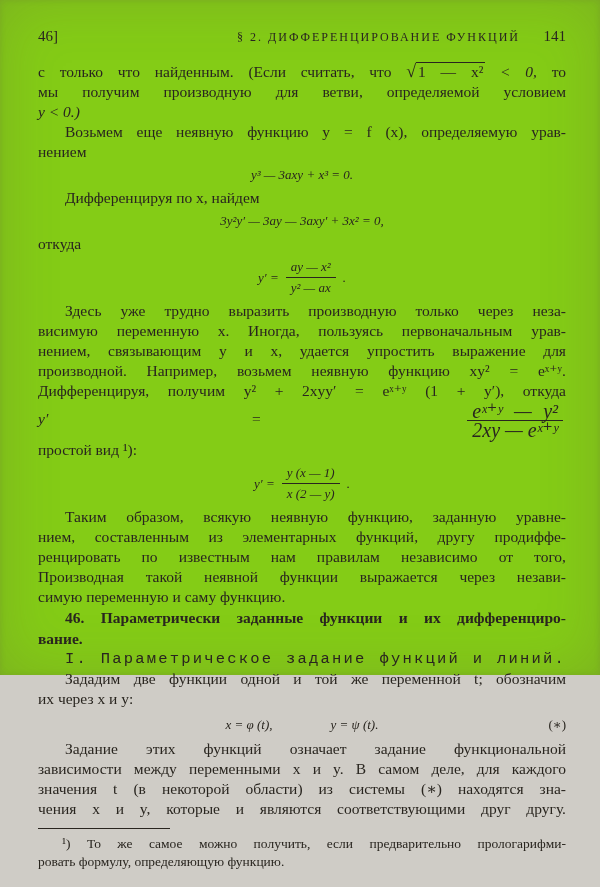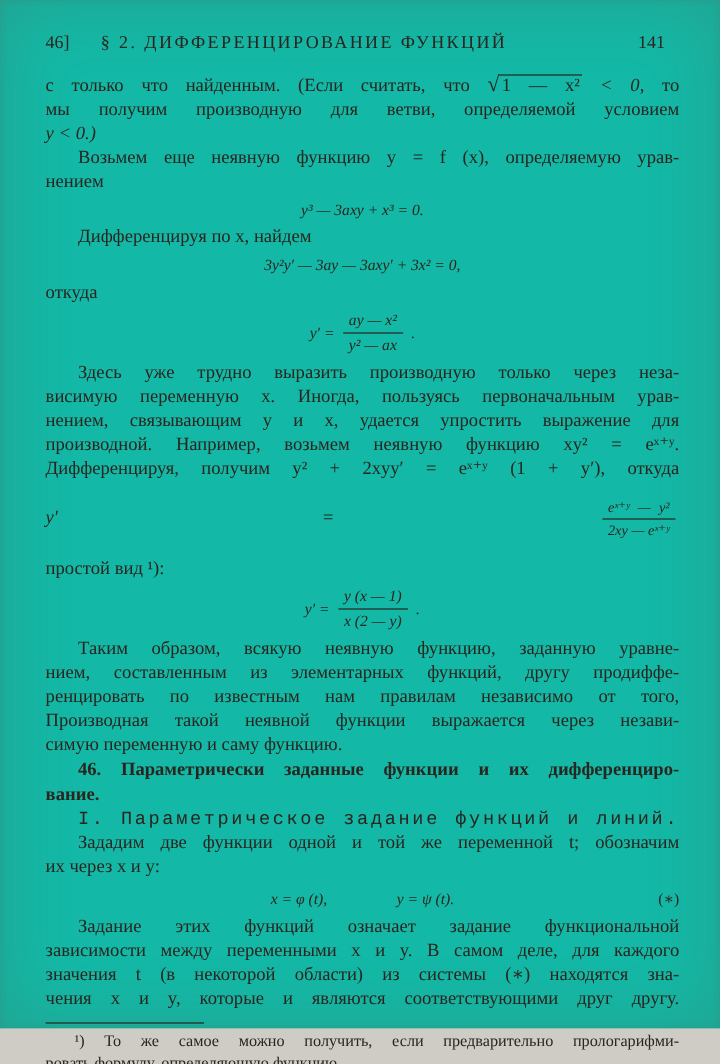--- a/index.html
+++ b/index.html
@@ -3,58 +3,58 @@
 <meta charset="utf-8">
 <style>
   html,body{margin:0;padding:0;}
   body{
     width:600px;height:887px;overflow:hidden;
     background:#cfccc6;
     font-family:"Liberation Serif","DejaVu Serif",serif;
   }
   .page{
     box-sizing:border-box;
-    width:600px;height:857px;
-    background:#14b8a6;
+    width:600px;height:675px;
+    background:#84cc16;
     box-shadow:inset 0 0 60px rgba(95,85,70,.22), inset 0 0 6px rgba(95,85,70,.18);
     padding:26px 34px 20px 38px;
     color:#29251f;
     font-size:15.5px;line-height:20px;
     font-weight:500;
   }
   
   .runhead{
     display:flex;align-items:baseline;justify-content:space-between;
     margin-bottom:14px;font-size:15px;
   }
   .runhead .title{
-    font-size:15px;letter-spacing:2px;text-align:left;flex:1;
+    font-size:12px;letter-spacing:2px;text-align:right;flex:1;
   }
   .runhead .pgl{width:46px;}
-  .runhead .pgr{width:46px;text-align:center;font-family:Liberation Serif, serif;}
+  .runhead .pgr{width:46px;text-align:right;font-family:Liberation Serif, serif;}
   
   .line{text-align:justify;text-align-last:justify;}
   .line.last{text-align-last:left;}
   .para{margin:0;}
   .ind .line:first-child{text-indent:27px;}
   
   .sqrt{white-space:nowrap;}
   .sqrt-sign{font-style:normal;font-size:18px;}
   .sqrt-bar{border-top:1.4px solid #29251f;padding:0 2px;}
   .mvar{font-style:italic;}
   
   .display{
     text-align:center;font-style:italic;font-size:13px;line-height:20px;
     margin:3px 0;
   }
   .dfrac{display:flex;align-items:center;justify-content:center;gap:7px;margin:4px 0;}
   .frac{display:inline-block;vertical-align:middle;text-align:left;font-style:italic;}
   .frac .num{display:block;line-height:18px;padding:0 5px 1px;border-bottom:1.3px solid #29251f;}
   .frac .den{display:block;line-height:18px;padding:1px 5px 0;}
-  .ifrac{font-size:12px;margin:12px 3px;}
+  .ifrac{font-size:20px;margin:0 3px;}
   .ifrac .num,.ifrac .den{line-height:16px;}
   .fracline{margin:2px 0;}
   .f5{position:relative;margin:6px 0 4px;}
   .fgap{display:inline-block;width:58px;}
   .ftag{position:absolute;right:0;top:0;font-style:normal;}
   
   .h46{font-weight:700;}
   .h46 .line{line-height:21px;}
   .spaced{letter-spacing:2.2px;font-family:Liberation Mono, monospace;}
   

